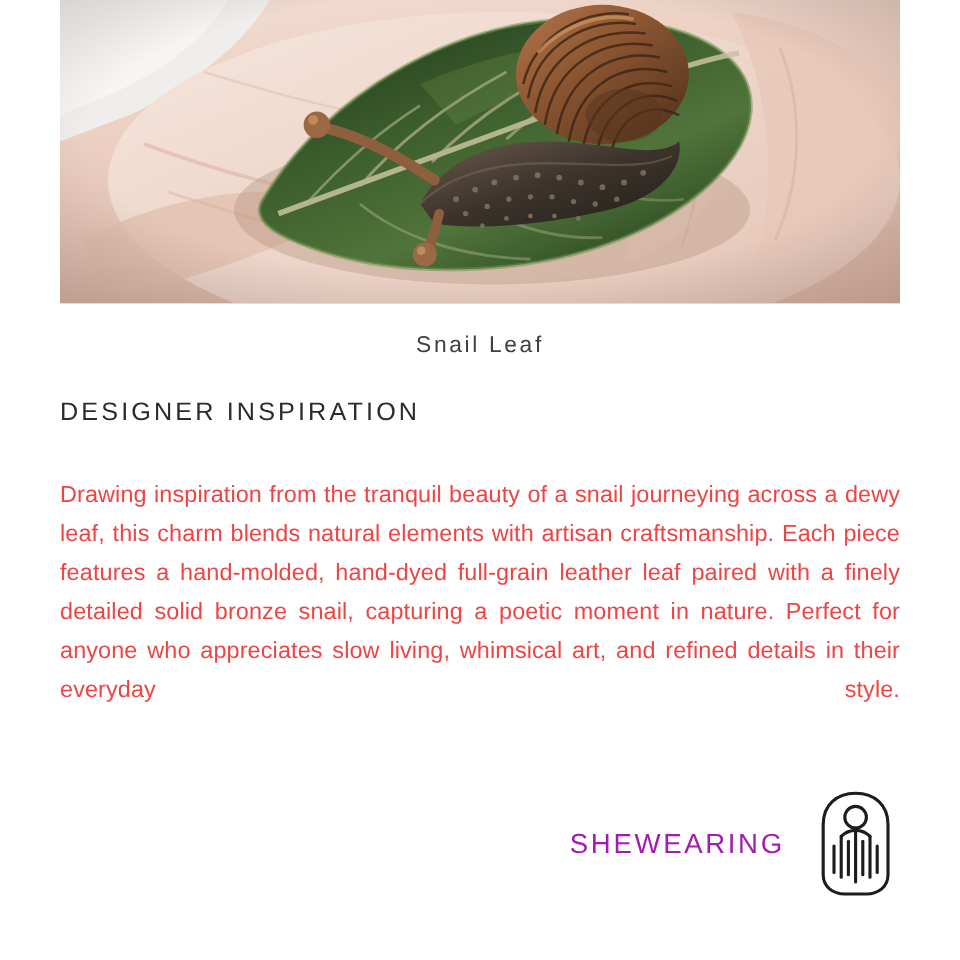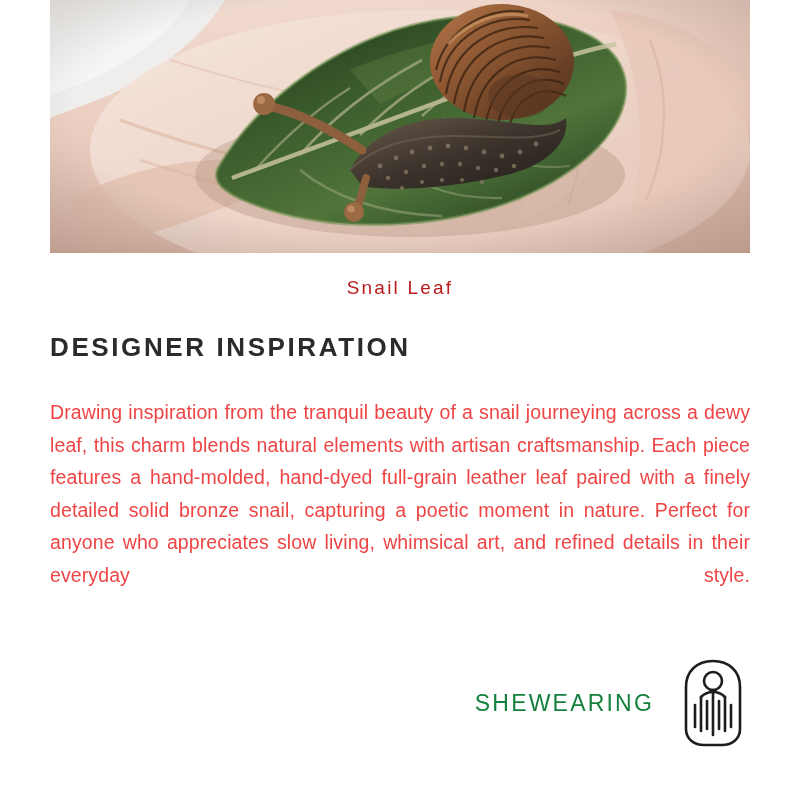--- a/index.html
+++ b/index.html
@@ -37,33 +37,33 @@
 
   
   .caption {
     position: absolute;
     left: 0;
     top: 277px;
     width: 800px;
     text-align: center;
     font-size: 19px;
     letter-spacing: 2.2px;
-    color: #b91c1c;
+    color: #404040;
     font-family: "Liberation Sans", sans-serif;
   }
 
   
   .section-heading {
     position: absolute;
     left: 50px;
     top: 332px;
-    font-size: 26px;
+    font-size: 21px;
     letter-spacing: 2.6px;
     color: #2b2b2b;
-    font-weight: 700;
+    font-weight: 400;
   }
 
   
   .body-copy {
     position: absolute;
     left: 50px;
     top: 396px;
     width: 700px;
     font-size: 19.5px;
     line-height: 32.6px;
@@ -86,21 +86,21 @@
     width: 700px;
     height: 110px;
     display: flex;
     align-items: center;
     justify-content: flex-end;
     gap: 22px;
   }
   .brand-name {
     font-size: 23px;
     letter-spacing: 2.2px;
-    color: #15803d;
+    color: #a21caf;
   }
   .brand-mark {
     width: 74px;
     height: 92px;
     display: block;
   }
 </style>
 </head>
 <body>
 

